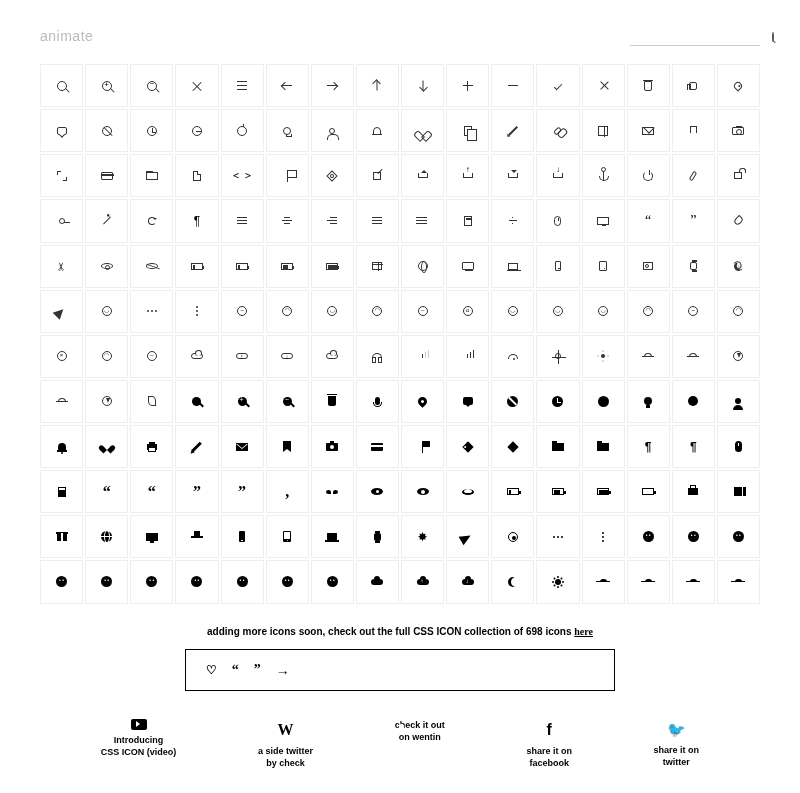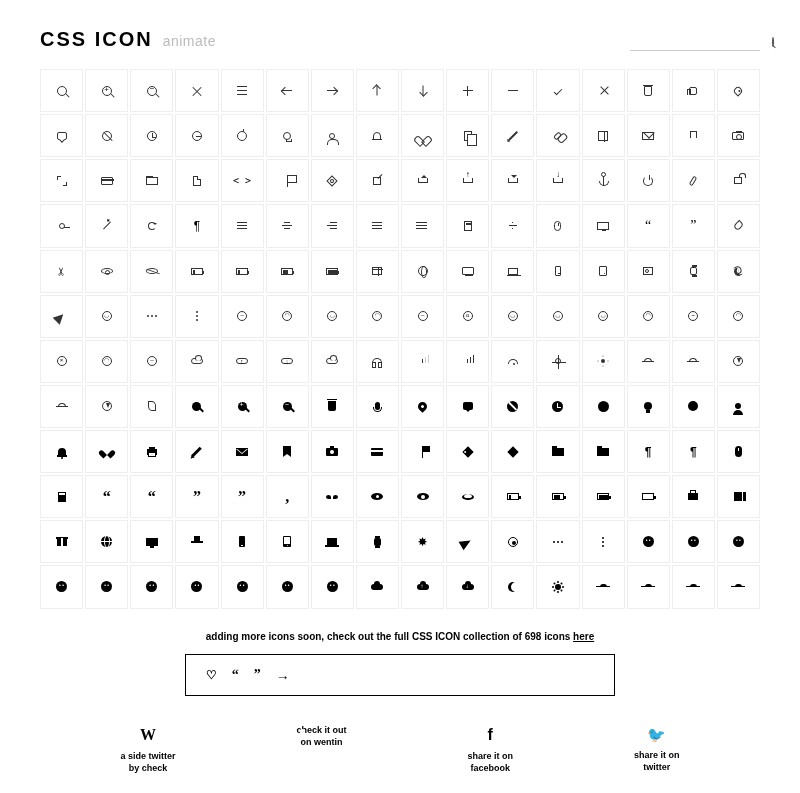--- a/index.html
+++ b/index.html
@@ -358,21 +358,21 @@
 .s-sun{width:6px;height:6px;background:#000;border-radius:50%;box-shadow:0 -5px 0 -2px #000,0 5px 0 -2px #000,-5px 0 0 -2px #000,5px 0 0 -2px #000,3.5px 3.5px 0 -2px #000,-3.5px 3.5px 0 -2px #000,3.5px -3.5px 0 -2px #000,-3.5px -3.5px 0 -2px #000;}
 .s-sunrise{width:14px;height:1px;background:#000;}
 .s-sunrise::after{content:'';position:absolute;width:7px;height:3.5px;background:#000;border-radius:7px 7px 0 0;bottom:0;left:3.5px;}
 
 .footer-note {
   text-align: center;
   font-size: 10px;
   font-weight: 600;
   margin: 22px 0 12px;
 }
-.footer-note a { color: #000; text-decoration: underline; }
+.footer-note a { color: #000; text-decoration: underline; font-family: Liberation Serif, serif; }
 .donate {
   border: 1px solid #000;
   padding: 12px 20px;
   display: flex;
   align-items: center;
   gap: 15px;
   width: 430px;
   margin: 0 auto;
   font-size: 10px;
   font-weight: 600;
@@ -400,21 +400,20 @@
 .gh::after{content:'';position:absolute;width:5px;height:6px;background:#fff;border-radius:3px 3px 0 0;bottom:0;left:4px;}
 .w-icon{font-family:Georgia;font-size:16px;font-weight:bold;display:block;margin-bottom:4px;}
 .fb{font-family:Arial;font-size:16px;font-weight:bold;display:block;margin-bottom:4px;}
 .tw{font-size:15px;display:block;margin-bottom:4px;}
 </style>
 </head>
 <body>
 
 <div class="header">
   <div class="title-group">
-    <div class="title">CSS ICON</div>
     <div class="subtitle">animate</div>
   </div>
   <div class="search-wrap">
     <input type="text" placeholder="" style="">
     <span class="sicon"></span>
   </div>
 </div>
 
 <div class="grid" id="grid">
     <div class="cell">
@@ -1020,20 +1019,24 @@
 </div>
 
 <div class="donate">
   <span class="h">♡</span>
   <span class="q">“</span>
   <span class="q">”</span>
   <span class="arr">→</span>
 </div>
 
 <div class="social">
+  <div class="social-item">
+    <span class="yt"></span>
+    <span>Introducing</span><br><span>CSS ICON (video)</span>
+  </div>
   <div class="social-item">
     <span class="w-icon">W</span>
     <span>a side twitter</span><br><span>by check</span>
   </div>
   <div class="social-item">
     <span class="gh"></span>
     <span>check it out</span><br><span>on wentin</span>
   </div>
   <div class="social-item">
     <span class="fb">f</span>

